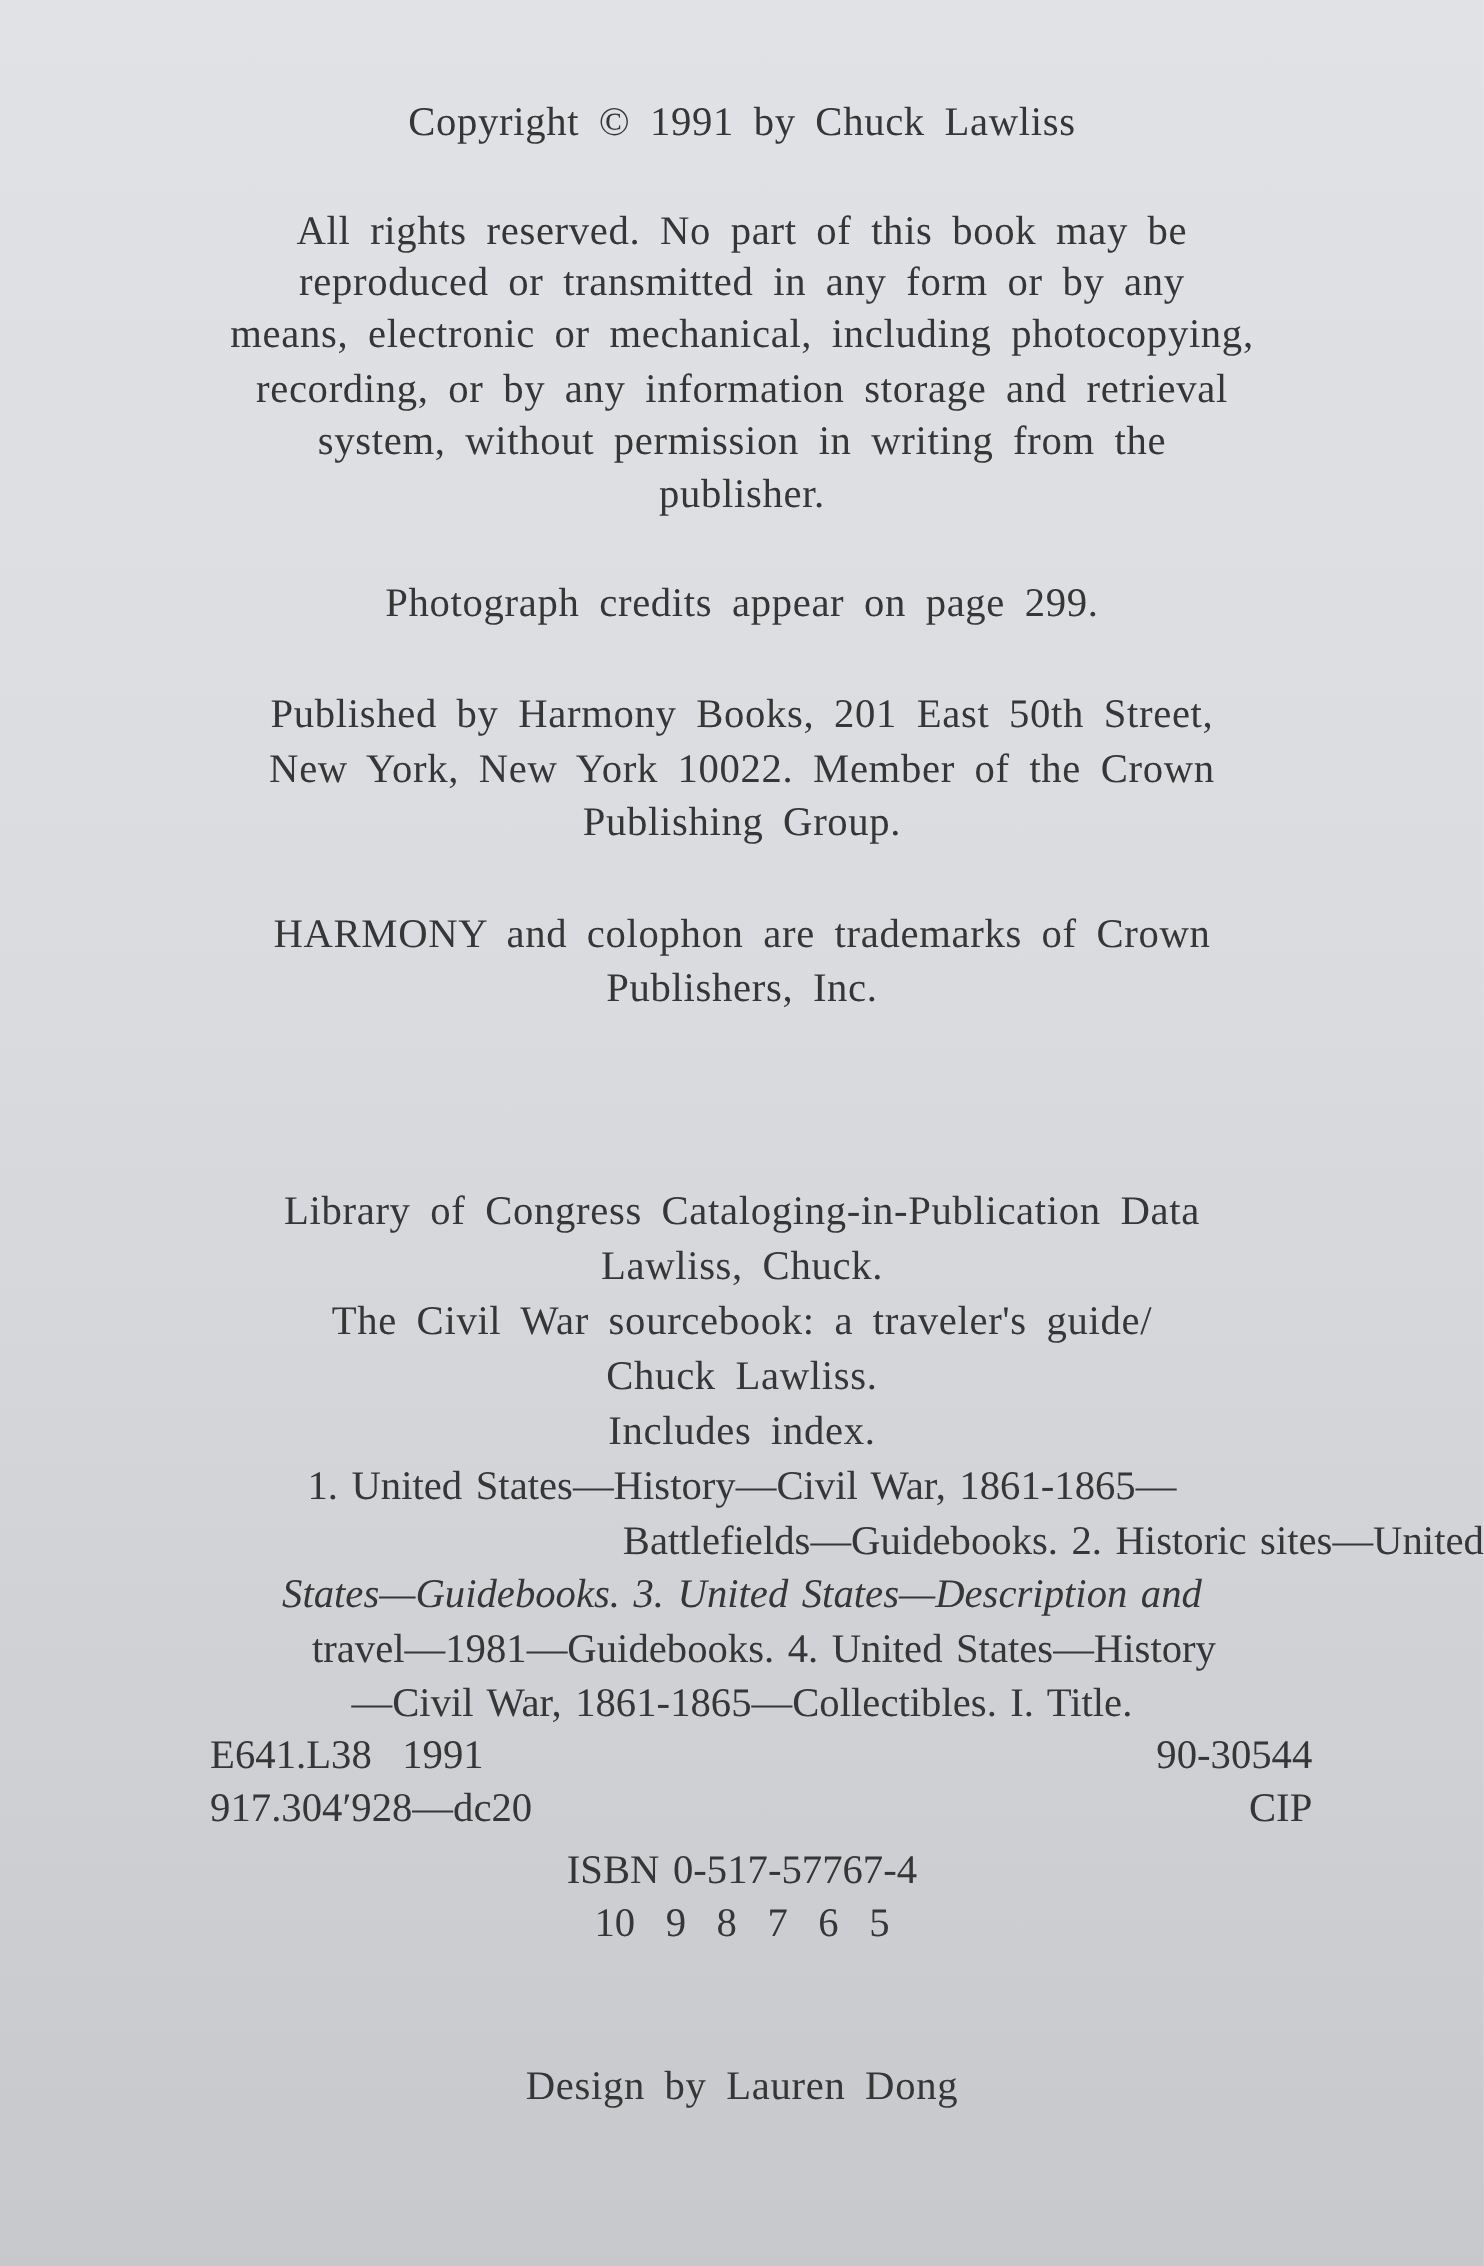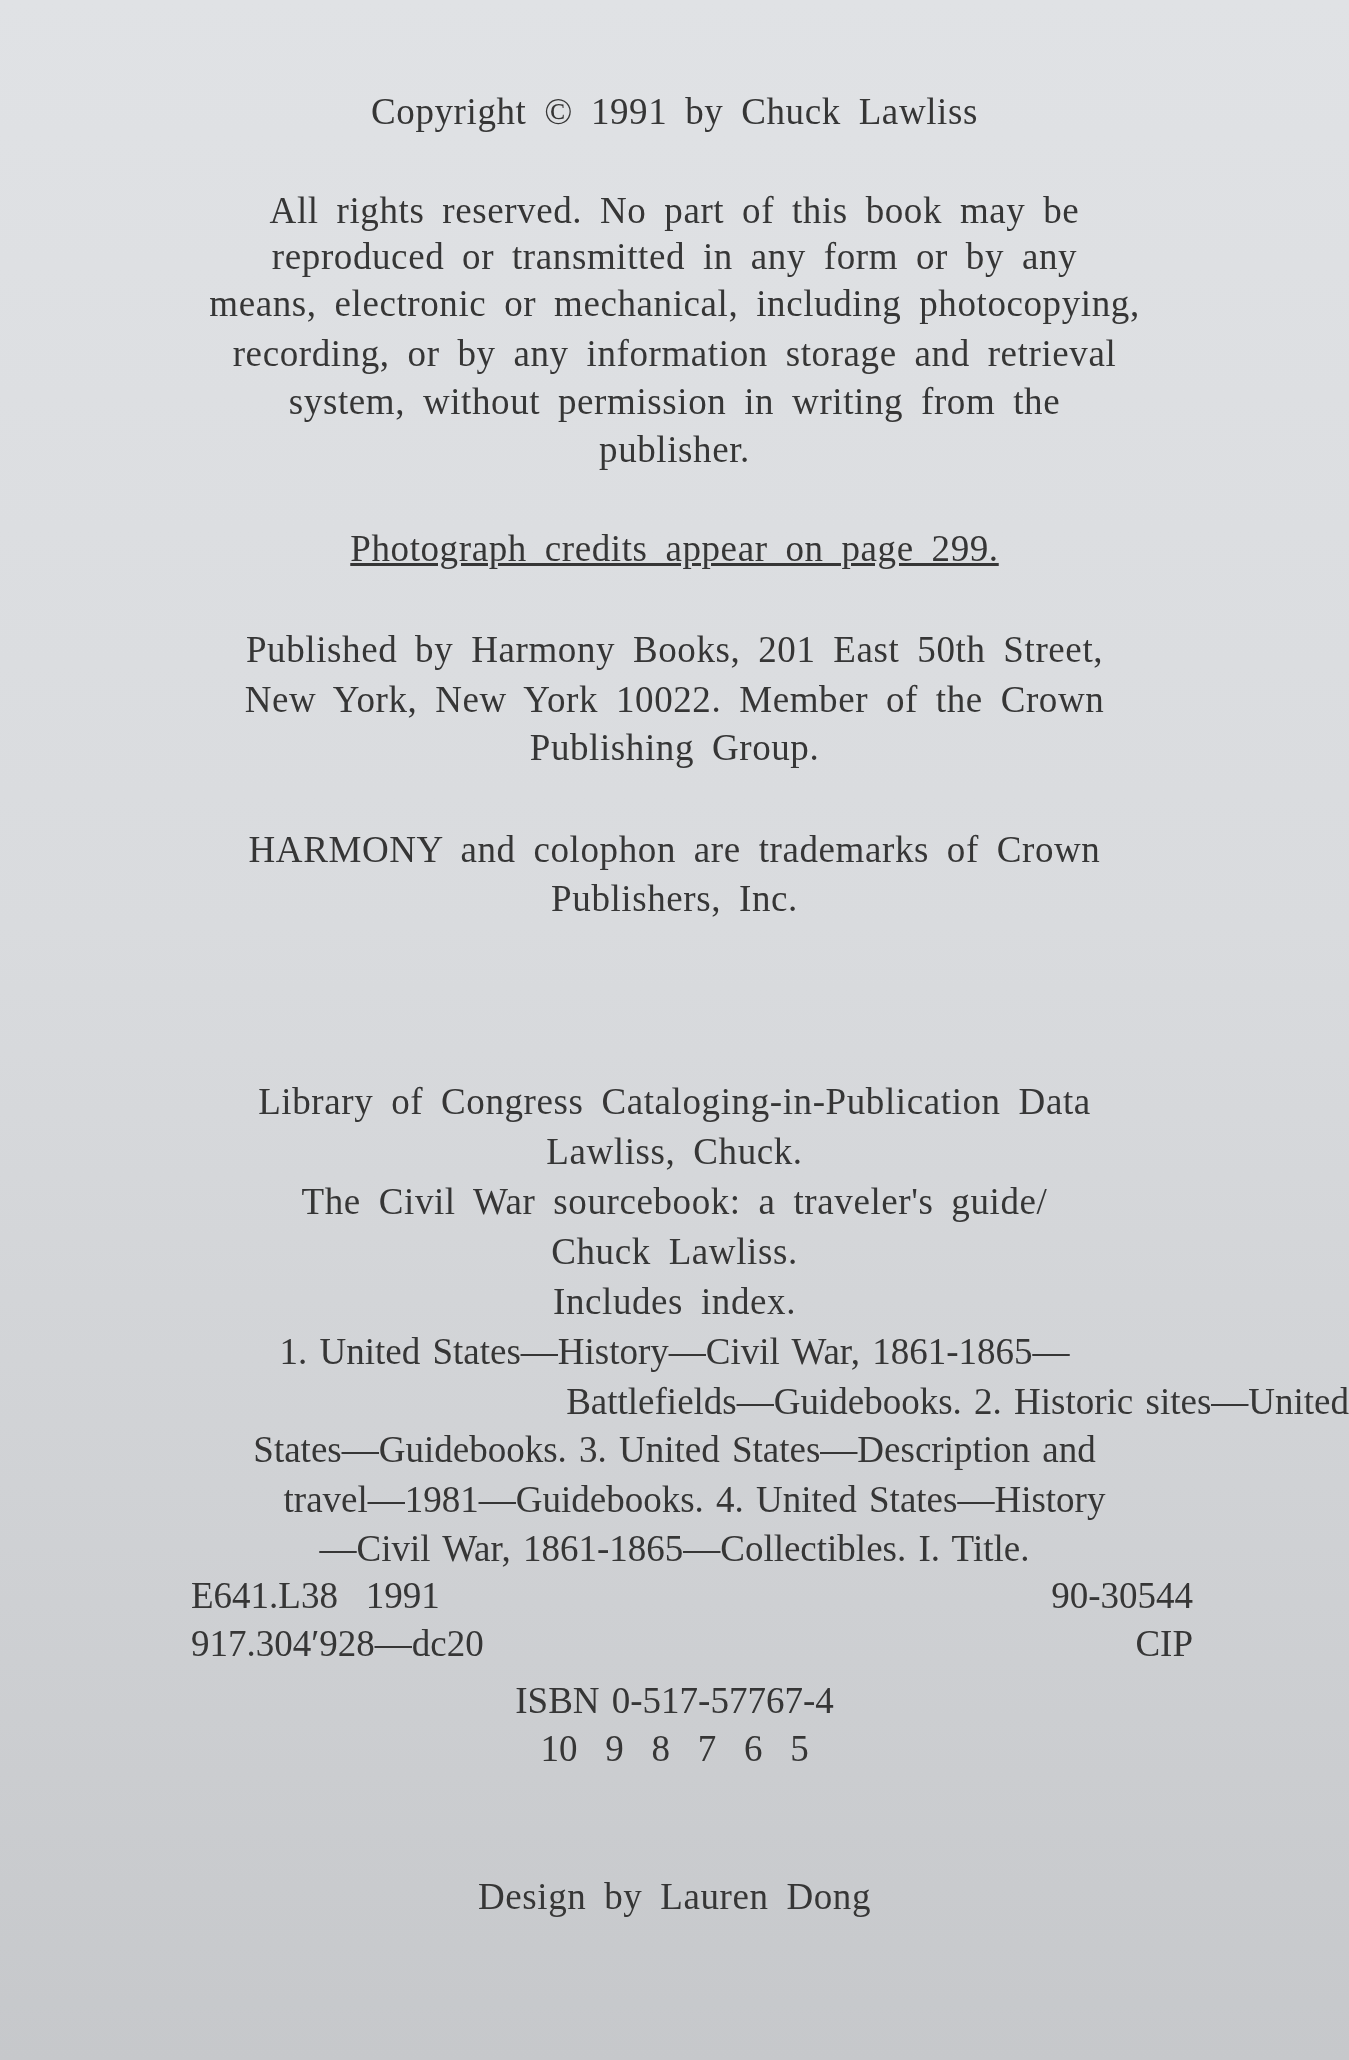--- a/index.html
+++ b/index.html
@@ -33,21 +33,21 @@
 
   <div>
     <div class="line sans" style="top:184px;">All rights reserved. No part of this book may be</div>
     <div class="line sans" style="top:230px;">reproduced or transmitted in any form or by any</div>
     <div class="line sans" style="top:277px;">means, electronic or mechanical, including photocopying,</div>
     <div class="line sans" style="top:327px;">recording, or by any information storage and retrieval</div>
     <div class="line sans" style="top:375px;">system, without permission in writing from the</div>
     <div class="line sans" style="top:423px;">publisher.</div>
   </div>
 
-  <div class="line sans" style="top:522px;text-decoration:underline;">Photograph credits appear on page 299.</div>
+  <div class="line sans" style="top:522px;">Photograph credits appear on page 299.</div>
 
   <div>
     <div class="line sans" style="top:623px;">Published by Harmony Books, 201 East 50th Street,</div>
     <div class="line sans" style="top:673px;">New York, New York 10022. Member of the Crown</div>
     <div class="line sans" style="top:721px;">Publishing Group.</div>
   </div>
 
   <div>
     <div class="line sans" style="top:823px;">HARMONY and colophon are trademarks of Crown</div>
     <div class="line sans" style="top:872px;">Publishers, Inc.</div>
@@ -56,21 +56,21 @@
 
   <div>
     <div class="line sans" style="top:1075px;">Library of Congress Cataloging-in-Publication Data</div>
     <div class="line sans" style="top:1125px;">Lawliss, Chuck.</div>
     <div class="line sans" style="top:1175px;">The Civil War sourcebook: a traveler's guide/</div>
     <div class="line sans" style="top:1225px;">Chuck Lawliss.</div>
     <div class="line sans" style="top:1275px;">Includes index.</div>
 
     <div class="line tight" style="top:1325px;">1. United States—History—Civil War, 1861-1865—</div>
     <div class="line tight" style="top:1375px;text-align:right;">Battlefields—Guidebooks.  2. Historic sites—United</div>
-    <div class="line tight" style="top:1423px;">States—Guidebooks.  3. United States—Description and</div>
+    <div class="line tight" style="top:1423px;font-style:italic;">States—Guidebooks.  3. United States—Description and</div>
     <div class="line tight" style="top:1473px;padding-left:20px;">travel—1981—Guidebooks.  4. United States—History</div>
     <div class="line tight" style="top:1522px;">—Civil War, 1861-1865—Collectibles.  I. Title.</div>
 
     <div class="row" style="top:1569px;">
       <span style="white-space:pre;">E641.L38   1991</span>
       <span>90-30544</span>
     </div>
     <div class="row" style="top:1617px;">
       <span>917.304′928—dc20</span>
       <span>CIP</span>

